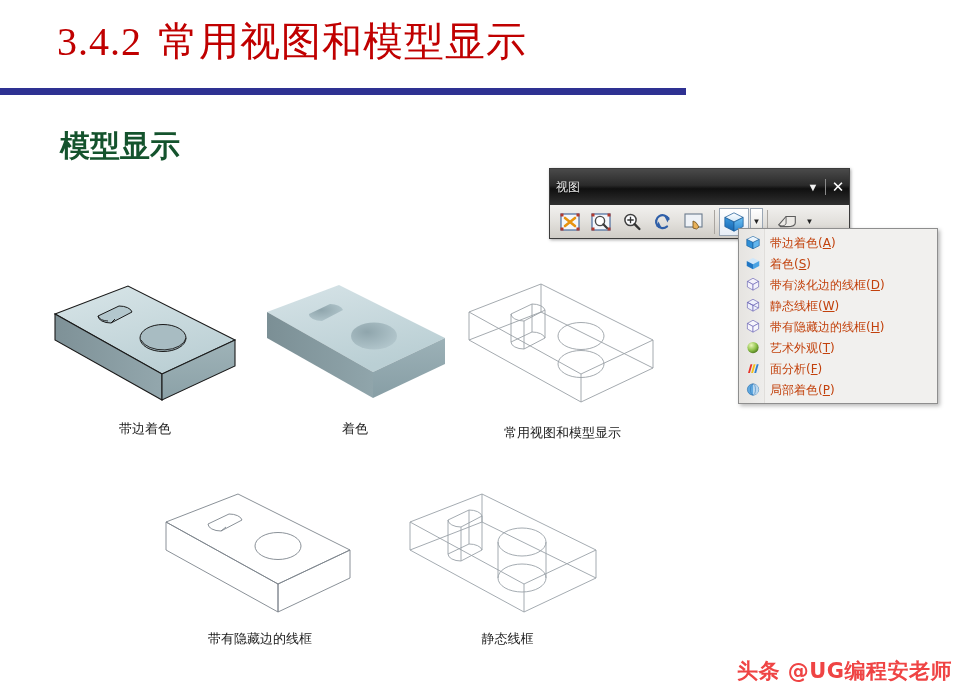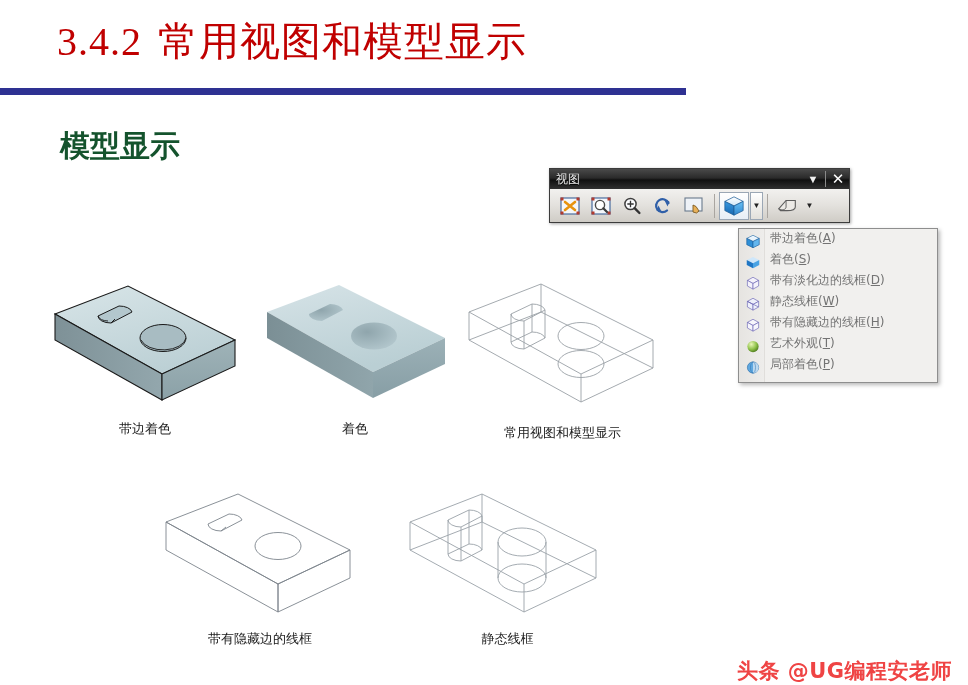--- a/index.html
+++ b/index.html
@@ -73,21 +73,21 @@
   .toolbar {
     position: absolute;
     left: 549px;
     top: 168px;
     width: 299px;
     border: 1px solid #3c3c3c;
     background: #d6d3ce;
     box-shadow: 1px 1px 3px rgba(0,0,0,0.35);
   }
   .tb-titlebar {
-    height: 20px;
+    height: 36px;
     background: linear-gradient(180deg,#4a4a4a 0%, #2a2a2a 45%, #101010 55%, #303030 100%);
     display: flex;
     align-items: center;
     padding: 0 2px 0 6px;
     position: relative;
   }
   .tb-title {
     color: #e8e8e8;
     font-family: "DejaVu Sans", sans-serif;
     font-size: 12px;
@@ -168,25 +168,25 @@
     position: absolute;
     left: 0; top: 0; bottom: 0;
     width: 25px;
     background: linear-gradient(90deg,#e6e4e1 0%, #eeedeb 100%);
     border-right: 1px solid #e0dedb;
   }
   .menu-item {
     position: relative;
     height: 21px;
     display: flex;
-    align-items: flex-start;
+    align-items: center;
     padding-left: 4px;
     font-family: "DejaVu Sans", sans-serif;
     font-size: 12px;
-    color: #737373;
+    color: #c2410c;
     white-space: nowrap;
     z-index: 1;
   }
   .menu-icon {
     width: 20px; height: 18px;
     display: flex; align-items: center; justify-content: center;
     margin-right: 7px;
     flex: 0 0 auto;
   }
   .menu-label { line-height: 1; }
@@ -517,20 +517,32 @@
             </radialGradient>
           </defs>
           <circle cx="12" cy="12" r="9" fill="url(#sphG)"></circle>
         </svg>
       </span>
       <span class="menu-label">
         <span>艺术外观</span>(<u>T</u>)
       </span>
     </div>
 
+    <div class="menu-item">
+      <span class="menu-icon">
+        <svg width="16" height="15" viewBox="0 0 24 24">
+          <path d="M 4,19 L 8,5 L 11,5 L 7,19 Z" fill="#e8342a"></path>
+          <path d="M 9,19 L 13,5 L 16,5 L 12,19 Z" fill="#f2c018"></path>
+          <path d="M 14,19 L 18,5 L 21,5 L 17,19 Z" fill="#2f7fd0"></path>
+        </svg>
+      </span>
+      <span class="menu-label">
+        <span>面分析</span>(<u>F</u>)
+      </span>
+    </div>
 
     <div class="menu-item">
       <span class="menu-icon">
         <svg width="16" height="15" viewBox="0 0 24 24">
           <circle cx="12" cy="12" r="9" fill="#5fa8e0" stroke="#2a6da8" stroke-width="1"></circle>
           <path d="M 12,3 A 9,9 0 0 1 12,21 Z" fill="#bcd9f0"></path>
           <ellipse cx="12" cy="12" rx="4" ry="9" fill="none" stroke="#2a6da8" stroke-width="0.8"></ellipse>
         </svg>
       </span>
       <span class="menu-label">

